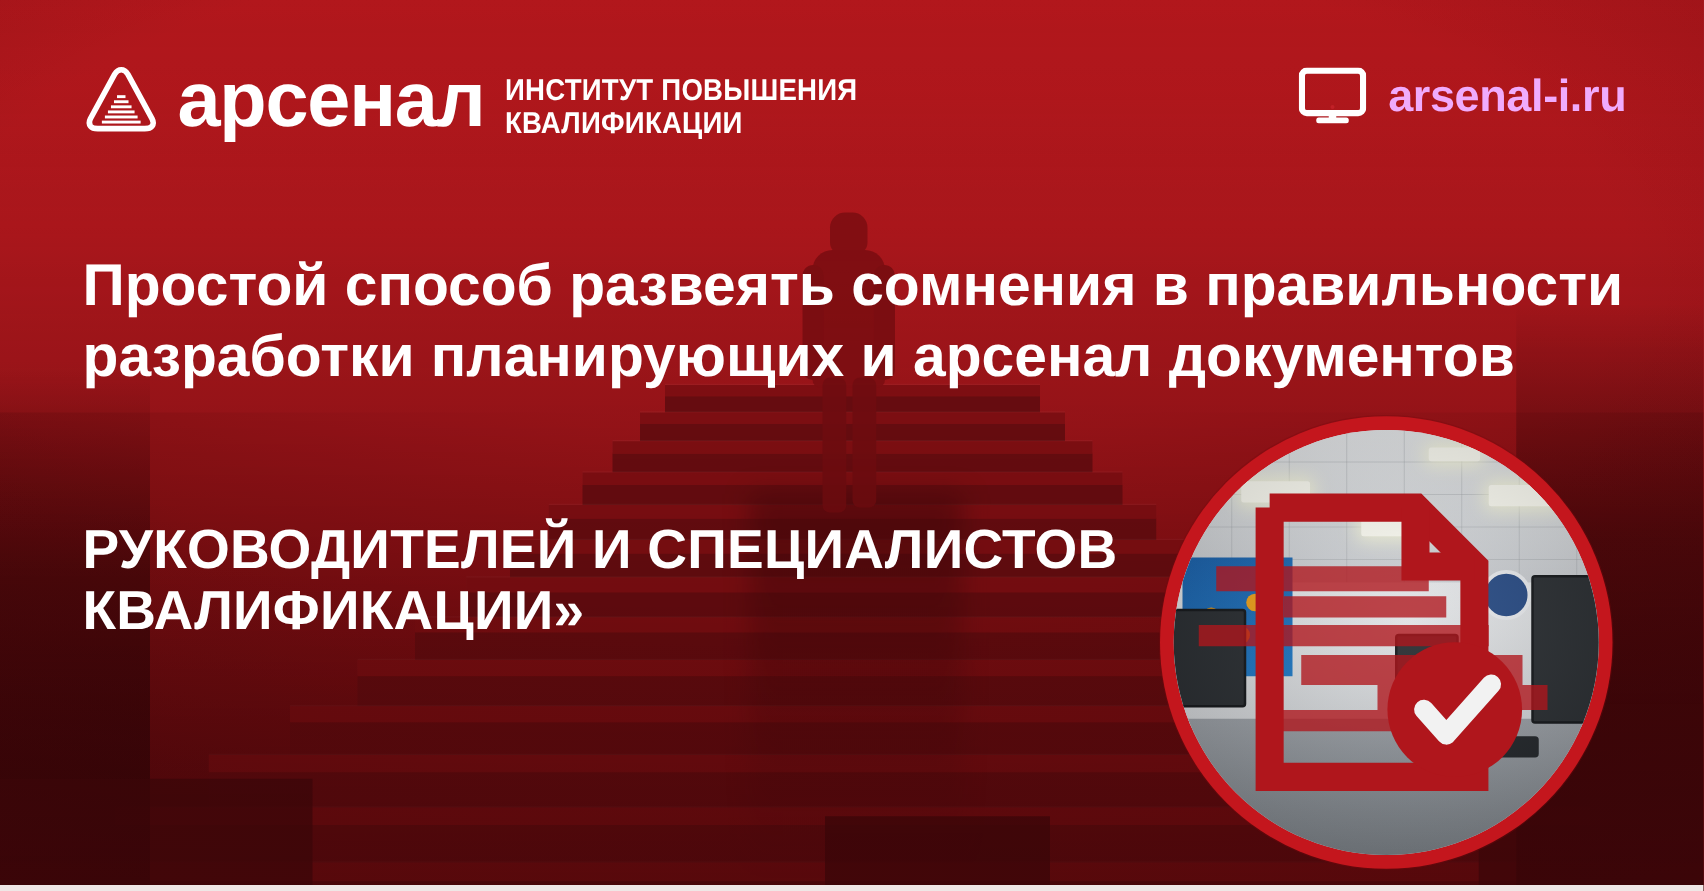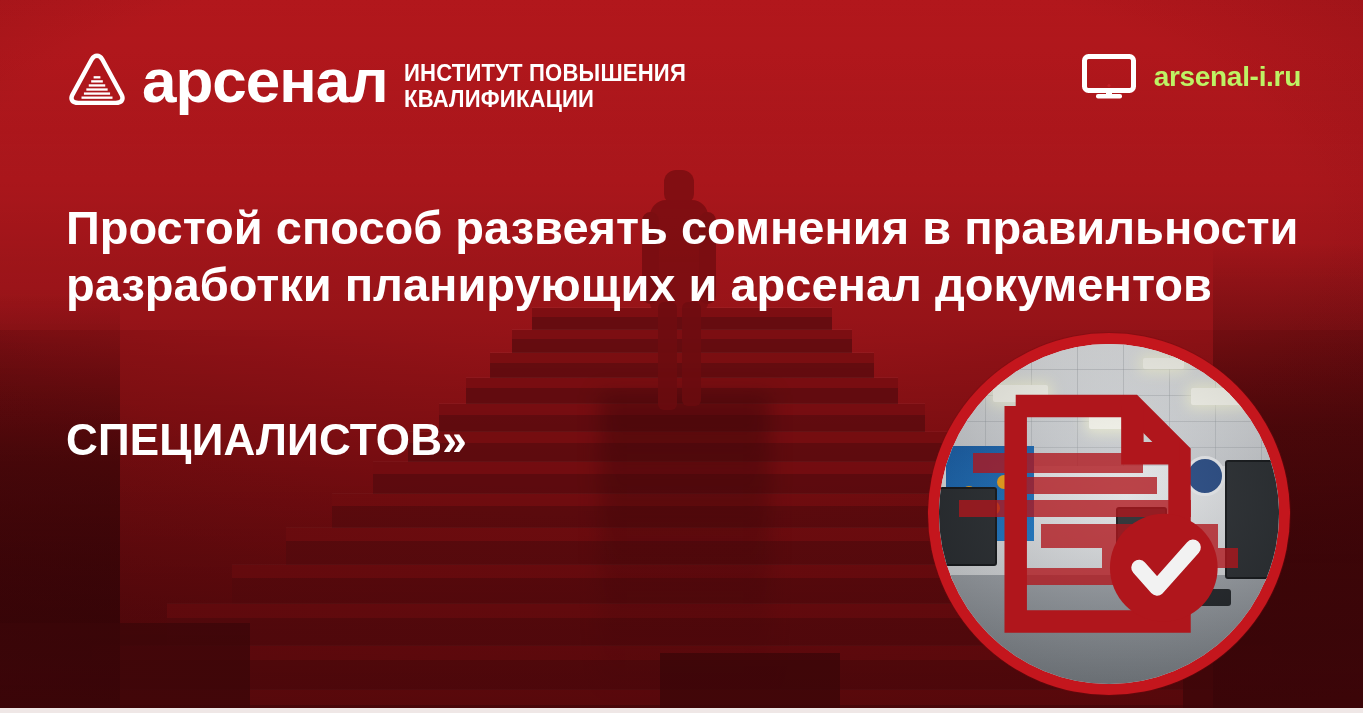--- a/index.html
+++ b/index.html
@@ -91,21 +91,21 @@
   .logo-tagline{
     margin-left:16px;color:#ffffff;font-weight:bold;
     font-size:24px;line-height:26px;letter-spacing:.2px;
     font-stretch:condensed;transform:scaleX(.92);transform-origin:left center;
     padding-top:4px;
   }
   .logo-tagline div{white-space:nowrap;}
 
   .site{position:absolute;right:62px;top:54px;display:flex;align-items:center;}
   .monitor-icon{width:54px;height:46px;margin-right:18px;flex:0 0 auto;}
-  .site-url{color:#bef264;font-weight:bold;font-size:28px;line-height:44px;letter-spacing:-.3px;text-align:right;}
+  .site-url{color:#f0abfc;font-weight:bold;font-size:36px;line-height:44px;letter-spacing:-.3px;text-align:right;}
 
   
   .headline{
     position:absolute;left:66px;top:199px;width:1180px;
     color:#ffffff;font-size:47px;line-height:57px;font-weight:700;
   }
   .headline div{white-space:nowrap;}
 
   
   .title{
@@ -262,21 +262,22 @@
       <span class="site-url">arsenal-i.ru</span>
     </div>
   </div>
 
   <div class="headline">
     <div>Простой способ развеять сомнения в правильности</div>
     <div>разработки планирующих и арсенал документов</div>
   </div>
 
   <div class="title">
-    <div>СПЕЦИАЛИСТОВ»</div>
+    <div>РУКОВОДИТЕЛЕЙ И СПЕЦИАЛИСТОВ</div>
+    <div>КВАЛИФИКАЦИИ»</div>
   </div>
 
   <div class="photo-wrap">
     <div class="photo">
 
       <div class="ph-ceiling">
         <div class="ph-ceiling-grid"></div>
       </div>
       <div class="ph-light" style="left:16%;top:12%;width:16%;height:5%;"></div>
       <div class="ph-light" style="left:44%;top:20%;width:15%;height:5%;"></div>

